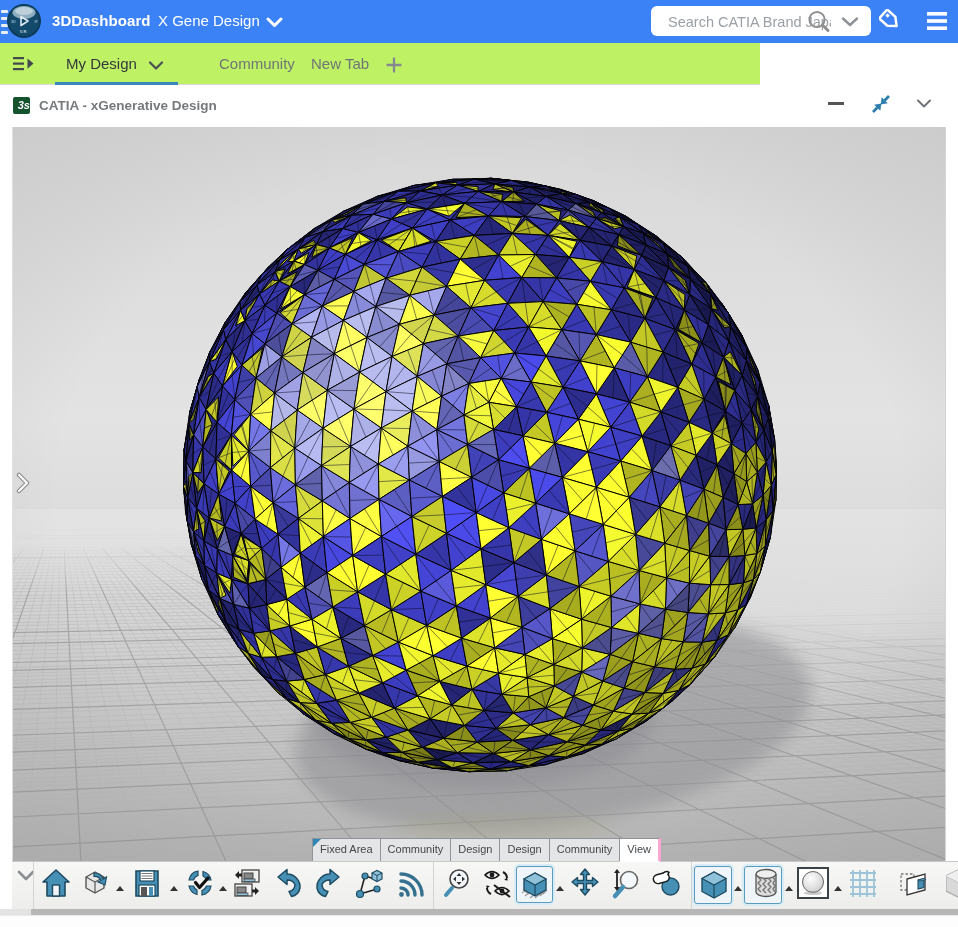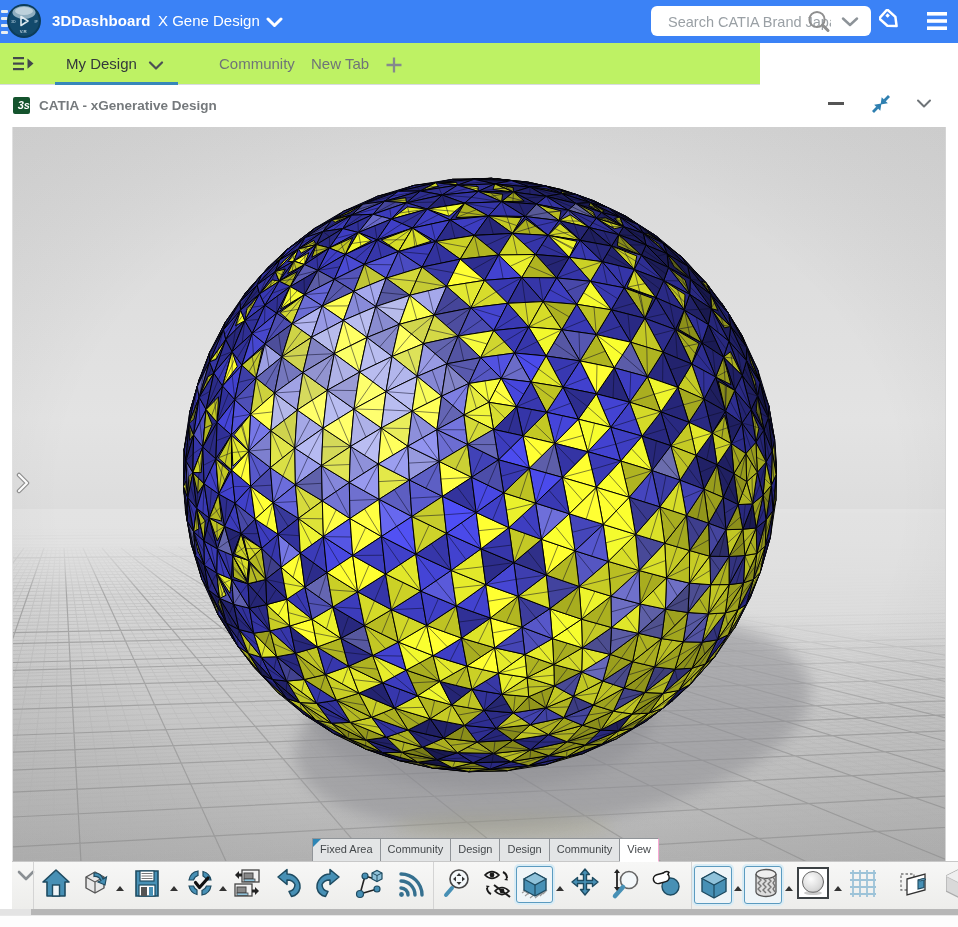--- a/index.html
+++ b/index.html
@@ -12,21 +12,21 @@
 #tabrow{position:absolute;left:0;top:43px;width:760px;height:42px;background:#bef264;border-bottom:1px solid #d8dcdf}
 .tab{position:absolute;top:12px;font-size:15px;color:#6f7478}
 #mydesign{color:#33383c}
 #underline{position:absolute;left:55px;top:39px;width:123px;height:3px;background:#3787ba}
 #approw{position:absolute;left:0;top:85px;width:958px;height:42px;background:#fff}
 #appname{position:absolute;left:39px;top:13px;color:#75797c;font-size:13.5px;font-weight:bold}
 #dsicon{position:absolute;left:13px;top:12px;width:17px;height:17px;background:#14532d;border-radius:2px;color:#fff;font-size:11px;font-style:italic;font-weight:bold;text-align:right;line-height:17px}
 #viewport{position:absolute;left:12px;top:127px;width:934px;height:734px;border-left:1px solid #e0e0e0;border-right:1px solid #d5d5d5;overflow:hidden}
 #tabs3d{position:absolute;left:312px;top:838px;height:24px;display:flex;font-size:11px;color:#44484b}
 .t3{border:1px solid #909498;border-right:none;background:#e3e5e6;padding:4px 7px 16px 7px;position:relative}
-.t3:last-child{border-right:1px solid #f9a8d4}
+.t3:last-child{border-right:3px solid #f9a8d4}
 .t3.sel{background:#fff;border-bottom:1px solid #fff;z-index:3}
 #toolbar{position:absolute;left:12px;top:861px;width:946px;height:48px;background:linear-gradient(#f7f7f6,#ededeb);border-top:1px solid #c8c8c8}
 #scrollstrip{position:absolute;left:0px;top:909px;width:958px;height:6px;background:#e3e3e3}
 #scrollbar{position:absolute;left:31px;top:909px;width:927px;height:6px;background:#b7b7b7}
 #botwhite{position:absolute;left:0;top:915px;width:958px;height:12px;background:#fdfdfd;border-top:1px solid #e8e8e8}
 </style></head><body>
 <div id="topbar">
 <div class="edgebars">
       <div style="top:10px"></div>
       <div style="top:17px"></div>

